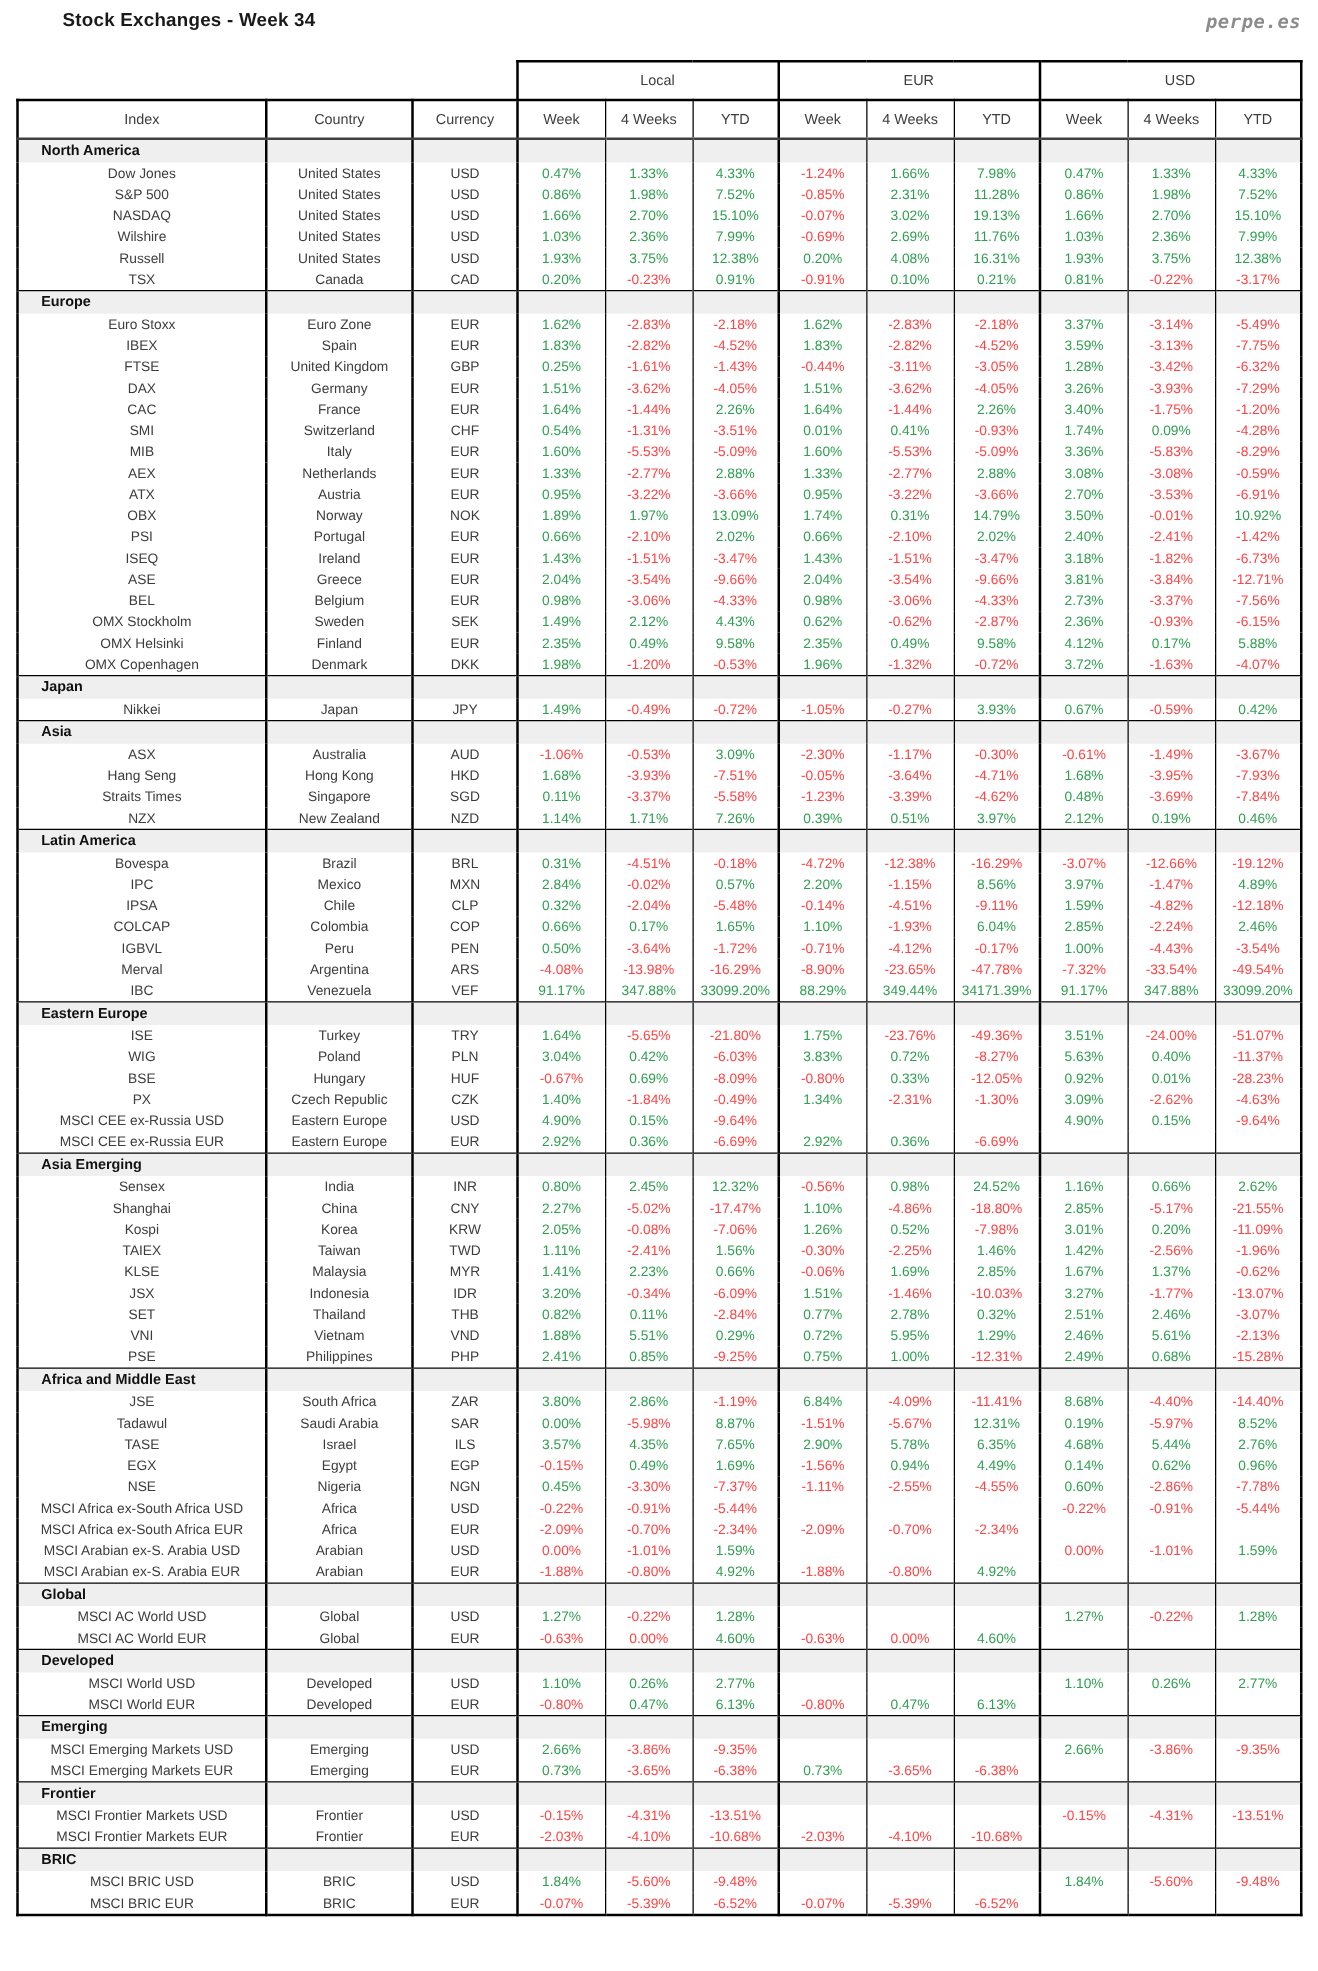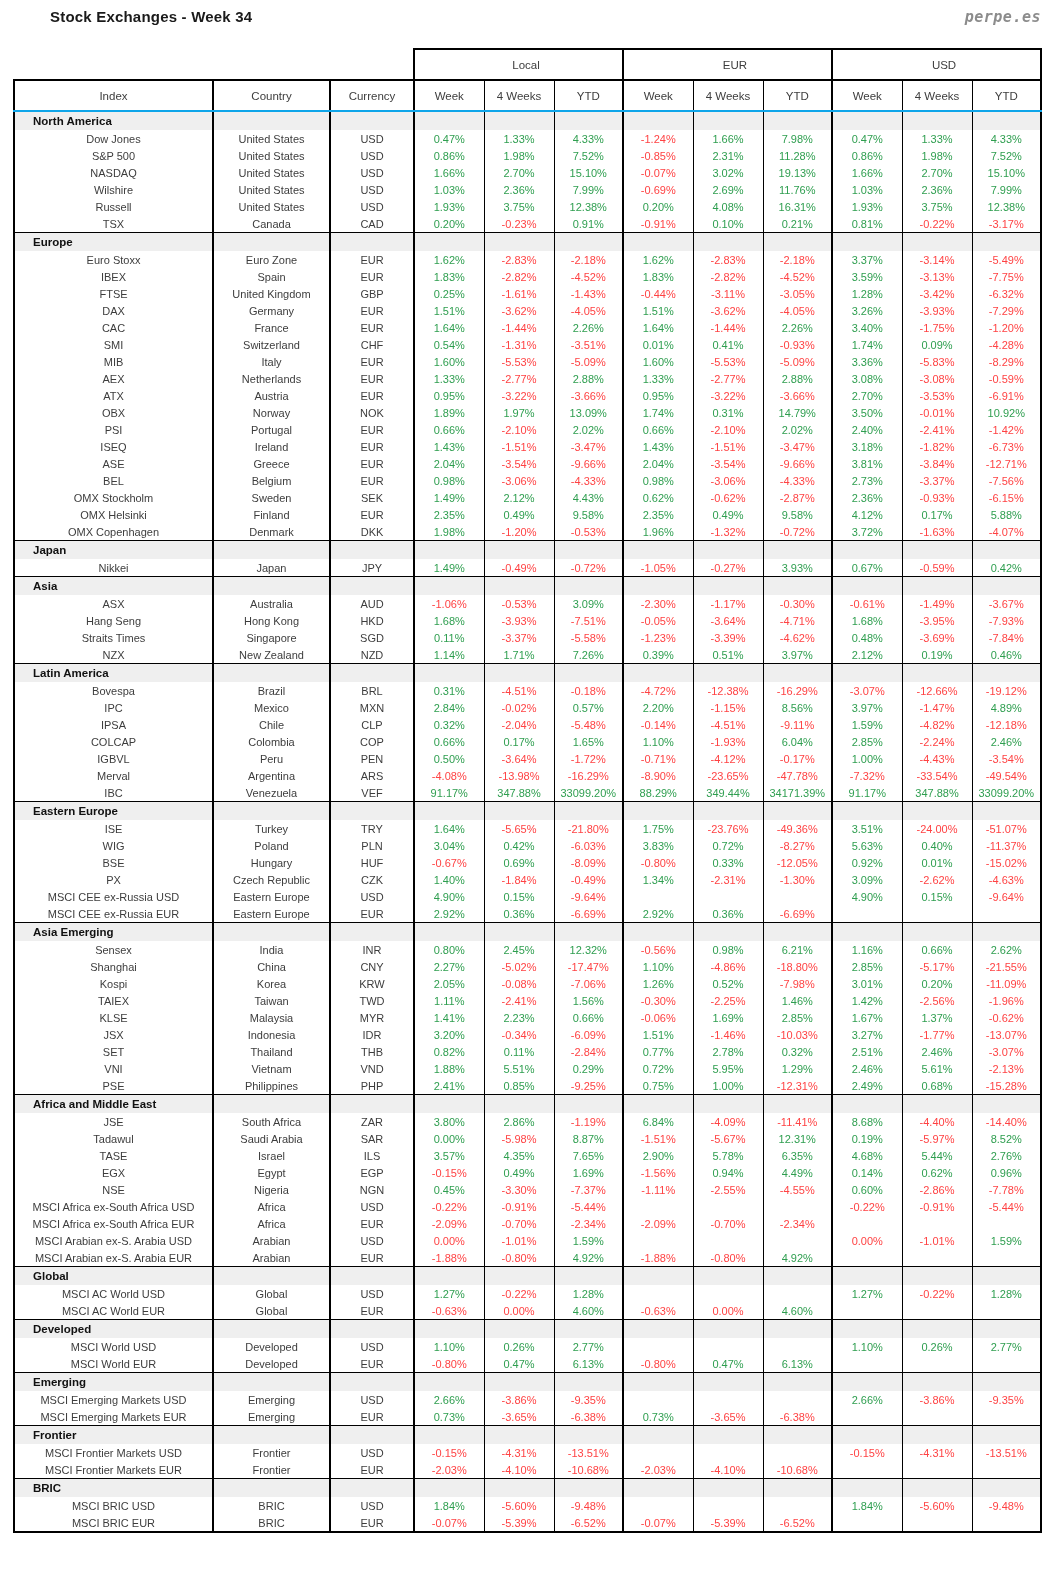--- a/index.html
+++ b/index.html
@@ -9,21 +9,21 @@
   .topbar { display:flex; justify-content:space-between; align-items:flex-start;
             height:40px; }
   .title { font-size:15px; font-weight:bold; color:#1a1a1a; letter-spacing:0.2px;margin-left:37px; }
   .brand { font-family:"DejaVu Sans Mono", monospace; font-style:italic; font-weight:bold;
            color:#8c8c8c; font-size:15px; letter-spacing:0.5px; }
   table { border-collapse:collapse; table-layout:fixed; width:1027px; }
   td { padding:0 1px; font-size:11px; color:#3d3d3d; text-align:center;
        vertical-align:middle; white-space:nowrap; overflow:hidden; height:17px; }
   .spacer { border:none; }
   .ghead { border:2px solid #000; height:29px; font-size:11.5px;padding-left:16px; }
-  .chead { border-bottom:2px solid #0ea5e9; height:29px; font-size:11.5px; }
+  .chead { border-bottom:2px solid #404040; height:29px; font-size:11.5px; }
   .topb { border-top:2px solid #000; }
   .bl2 { border-left:2px solid #000; }
   .br2 { border-right:2px solid #000; }
   .br1 { border-right:1px solid #000; }
   .bb2 { border-bottom:2px solid #000; }
   .sec td { background:var(--secbg,#efefef); border-top:1px solid #000; height:18px; }
   .sec td.label { text-align:left; padding-left:18px; font-weight:bold; color:#111;
                   font-size:11.5px; }
   .pos { color:var(--pos,#2e9e4f); }
   .neg { color:var(--neg,#ff4243); }
@@ -681,21 +681,21 @@
           <td class="br2">Hungary</td>
           <td class="br2">HUF</td>
           <td class="br1 neg">-0.67%</td>
           <td class="br1 pos">0.69%</td>
           <td class="br2 neg">-8.09%</td>
           <td class="br1 neg">-0.80%</td>
           <td class="br1 pos">0.33%</td>
           <td class="br2 neg">-12.05%</td>
           <td class="br1 pos">0.92%</td>
           <td class="br1 pos">0.01%</td>
-          <td class="br2 neg">-15.02%</td>
+          <td class="br2 neg">-28.23%</td>
         </tr>
         <tr class="datarow">
           <td class="bl2 br2">PX</td>
           <td class="br2">Czech Republic</td>
           <td class="br2">CZK</td>
           <td class="br1 pos">1.40%</td>
           <td class="br1 neg">-1.84%</td>
           <td class="br2 neg">-0.49%</td>
           <td class="br1 pos">1.34%</td>
           <td class="br1 neg">-2.31%</td>
@@ -748,21 +748,21 @@
         </tr>
         <tr class="datarow">
           <td class="bl2 br2">Sensex</td>
           <td class="br2">India</td>
           <td class="br2">INR</td>
           <td class="br1 pos">0.80%</td>
           <td class="br1 pos">2.45%</td>
           <td class="br2 pos">12.32%</td>
           <td class="br1 neg">-0.56%</td>
           <td class="br1 pos">0.98%</td>
-          <td class="br2 pos">6.21%</td>
+          <td class="br2 pos">24.52%</td>
           <td class="br1 pos">1.16%</td>
           <td class="br1 pos">0.66%</td>
           <td class="br2 pos">2.62%</td>
         </tr>
         <tr class="datarow">
           <td class="bl2 br2">Shanghai</td>
           <td class="br2">China</td>
           <td class="br2">CNY</td>
           <td class="br1 pos">2.27%</td>
           <td class="br1 neg">-5.02%</td>

